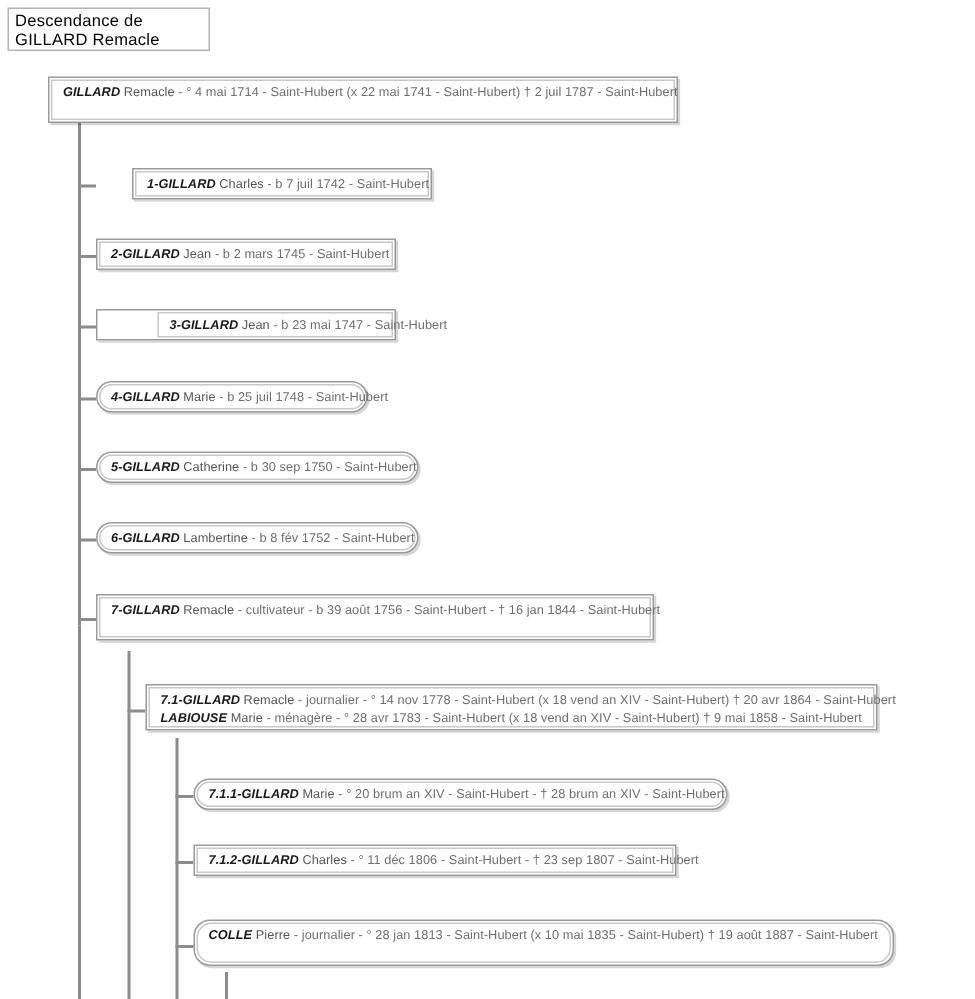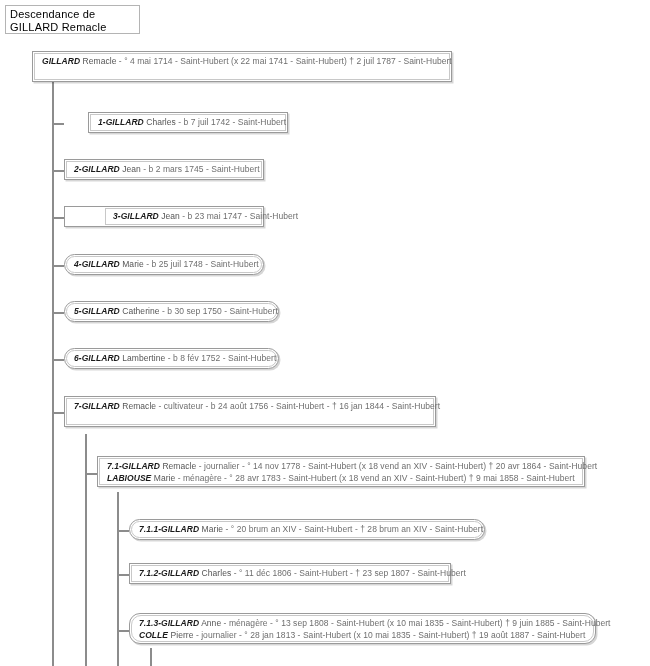--- a/index.html
+++ b/index.html
@@ -159,21 +159,21 @@
 <div class="pbox" style="left:64px; top:206px; width:200px; height:21px;padding-left:40px;">
   <div class="inner">
     <div class="prow">
       <span class="num">3-</span><span class="sur">GILLARD</span>
       <span class="given">Jean</span>
       <span class="dtl">- b 23 mai 1747  - Saint-Hubert</span>
     </div>
   </div>
 </div>
 
-<div class="pbox female" style="left:64px; top:254px; width:200px; height:21px;">
+<div class="pbox female" style="left:64px; top:254px; width:181px; height:21px;">
   <div class="inner">
     <div class="prow">
       <span class="num">4-</span><span class="sur">GILLARD</span>
       <span class="given">Marie</span>
       <span class="dtl">- b 25 juil 1748  - Saint-Hubert</span>
     </div>
   </div>
 </div>
 
 <div class="pbox female" style="left:64px; top:301px; width:215px; height:21px;">
@@ -194,21 +194,21 @@
       <span class="dtl">- b 8 fév 1752  - Saint-Hubert</span>
     </div>
   </div>
 </div>
 
 <div class="pbox" style="left:64px; top:396px; width:372px; height:31px;">
   <div class="inner">
     <div class="prow">
       <span class="num">7-</span><span class="sur">GILLARD</span>
       <span class="given">Remacle</span>
-      <span class="dtl">- cultivateur - b 24 août 1756 - Saint-Hubert - † 16 jan 1844 - Saint-Hubert</span>
+      <span class="dtl">- cultivateur - b 39 août 1756 - Saint-Hubert - † 16 jan 1844 - Saint-Hubert</span>
     </div>
   </div>
 </div>
 
 <div class="pbox" style="left:97px; top:456px; width:488px; height:31px;">
   <div class="inner">
     <div class="prow">
       <span class="num">7.1-</span><span class="sur">GILLARD</span>
       <span class="given">Remacle</span>
       <span class="dtl">- journalier - ° 14 nov 1778 - Saint-Hubert  (x 18 vend an XIV - Saint-Hubert)  † 20 avr 1864 - Saint-Hubert</span>
@@ -237,23 +237,18 @@
       <span class="num">7.1.2-</span><span class="sur">GILLARD</span>
       <span class="given">Charles</span>
       <span class="dtl">- ° 11 déc 1806 - Saint-Hubert - † 23 sep 1807 - Saint-Hubert</span>
     </div>
   </div>
 </div>
 
 <div class="pbox female" style="left:129px; top:613px; width:467px; height:31px;">
   <div class="inner">
     <div class="prow">
-      <span class="num">7.1.3-</span><span class="sur">GILLARD</span>
-      <span class="given">Anne</span>
-      <span class="dtl">- ménagère - ° 13 sep 1808 - Saint-Hubert  (x 10 mai 1835 - Saint-Hubert)  † 9 juin 1885 - Saint-Hubert</span>
-    </div>
-    <div class="prow">
       <span class="num"></span><span class="sur">COLLE</span>
       <span class="given">Pierre</span>
       <span class="dtl">- journalier - ° 28 jan 1813 - Saint-Hubert  (x 10 mai 1835 - Saint-Hubert)  † 19 août 1887 - Saint-Hubert</span>
     </div>
   </div>
 </div>
 
 </body></html>

